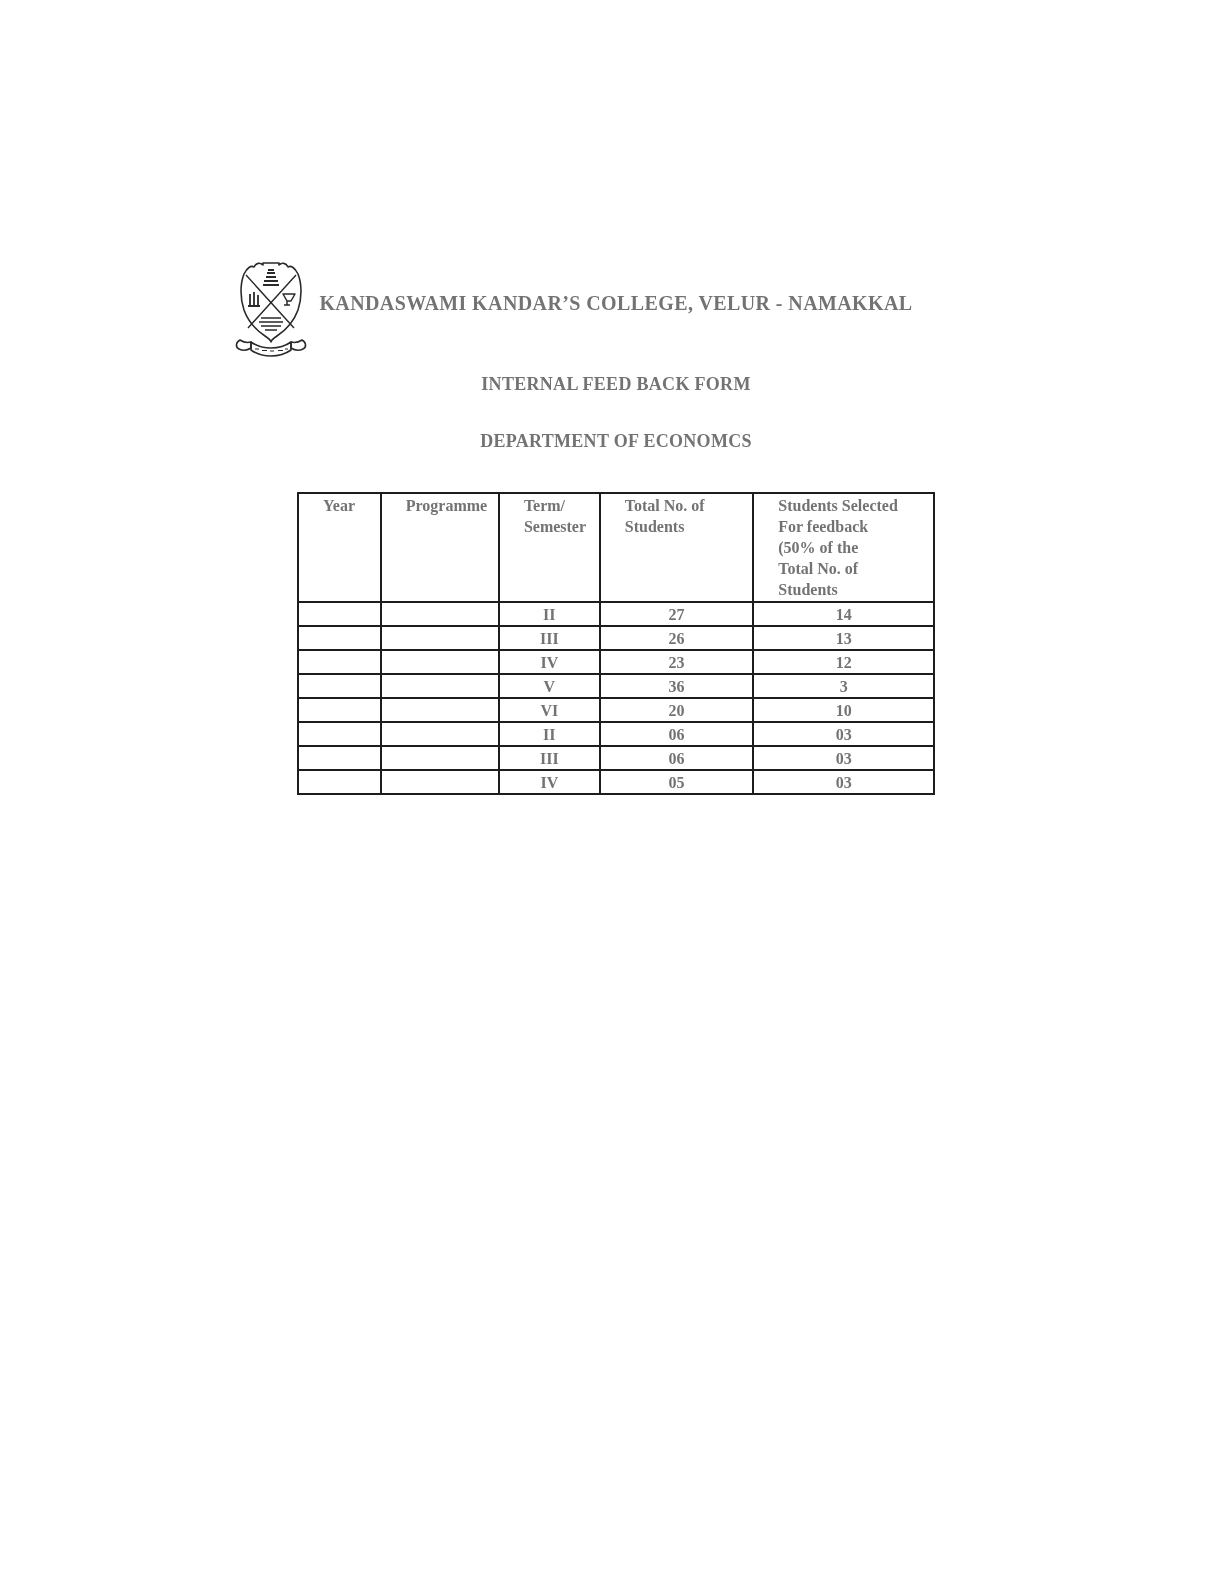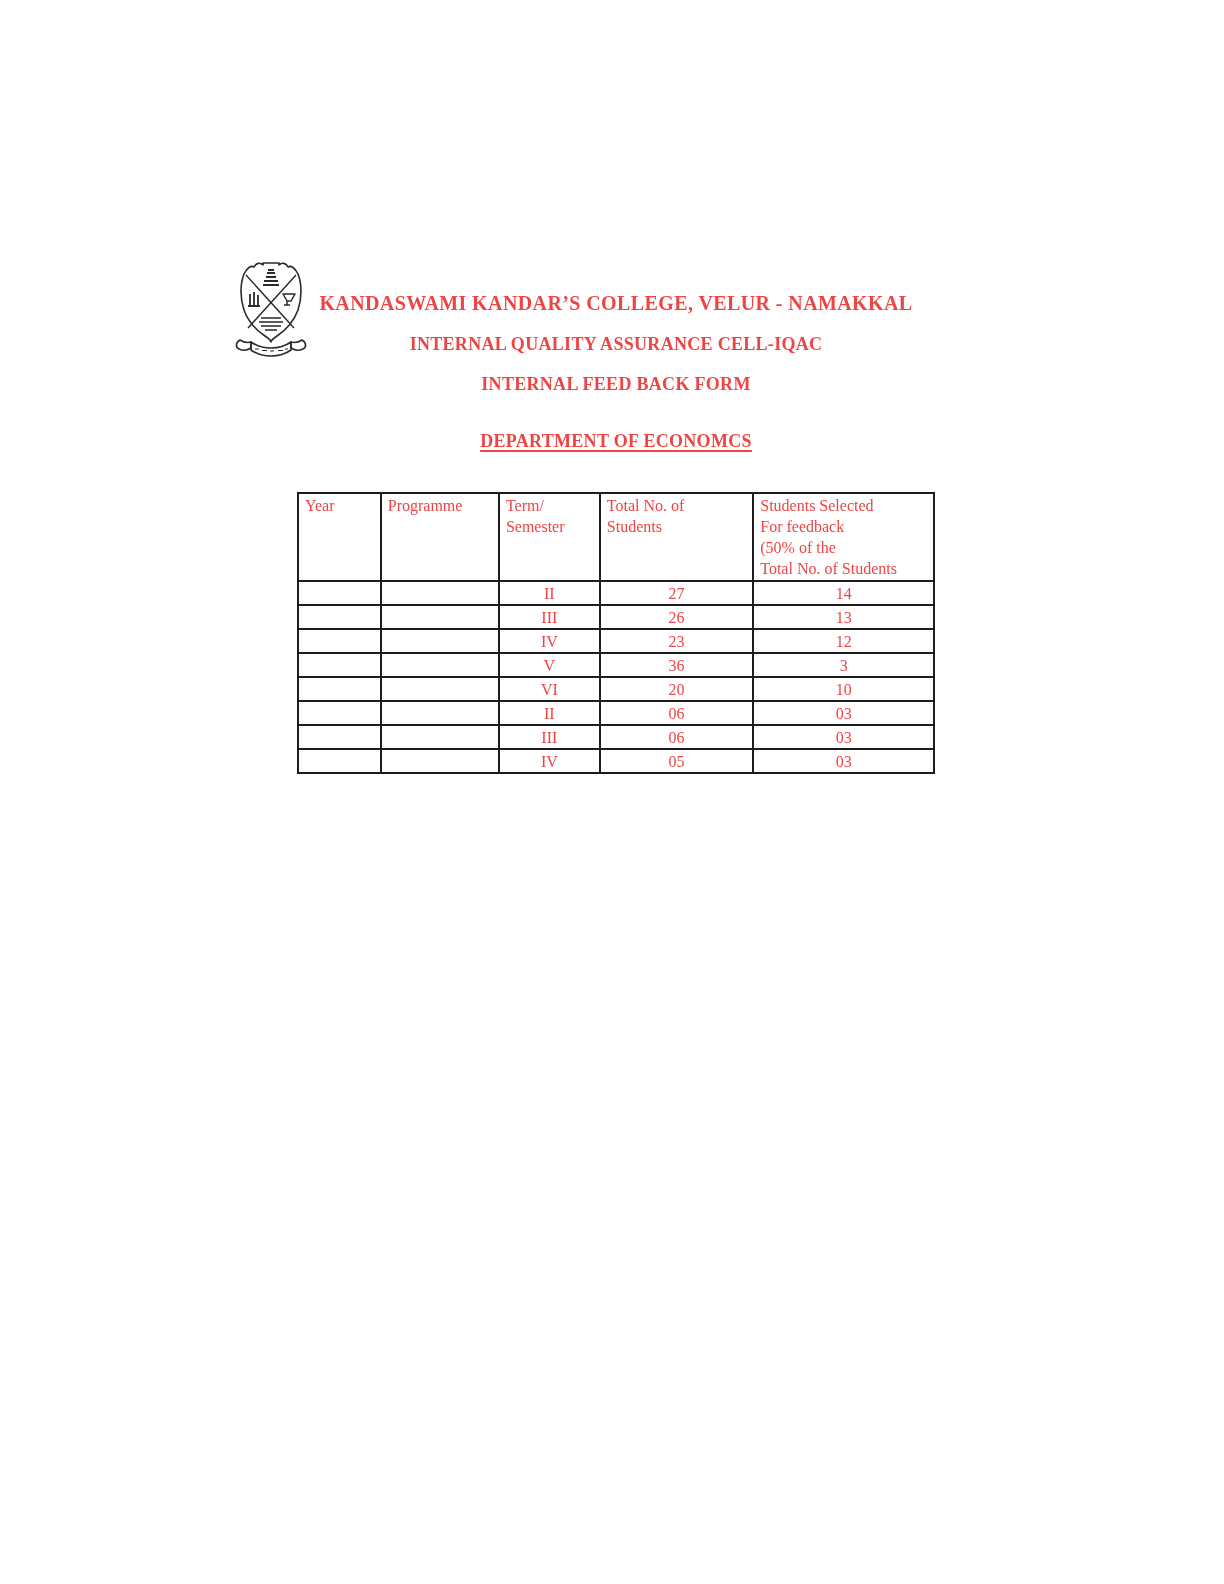--- a/index.html
+++ b/index.html
@@ -2,21 +2,21 @@
 <html><head>
 <meta charset="utf-8">
 <style>
   html, body { margin: 0; padding: 0; background: #ffffff; }
   .page {
     position: relative;
     width: 1120px;
     height: 1584px;
     background: #ffffff;
     font-family: "Liberation Serif", serif;
-    color: #ef4444;
+    color: #737373;
     overflow: hidden;
   }
   .logo {
     position: absolute;
     left: 228px;
     top: 258px;
     width: 86px;
     height: 102px;
   }
   .logo svg { width: 100%; height: 100%; }
@@ -26,37 +26,36 @@
     width: 638px;
     text-align: center;
     font-weight: bold;
     white-space: nowrap;
   }
   .h-college { top: 292px; font-size: 20px; letter-spacing: 0.4px; }
   .h-iqac    { top: 334px; font-size: 18px; letter-spacing: 0.3px; }
   .h-form    { top: 374px; font-size: 18px; letter-spacing: 0.3px; }
   .h-dept    {
     top: 431px; font-size: 18px; letter-spacing: 0.3px;
-    text-decoration: underline;
     text-decoration-thickness: 2px;
     text-underline-offset: 3px;
   }
   table.feedback-table {
     position: absolute;
     left: 297px;
     top: 492px;
     width: 638px;
     border-collapse: collapse;
     table-layout: fixed;
     font-size: 16px;
   }
   .feedback-table th, .feedback-table td {
     border: 2px solid #1d1d1d;
-    font-weight: normal;
-    padding: 1px 6px;
+    font-weight: bold;
+    padding: 1px 24px;
     overflow: hidden;
   }
   .feedback-table th {
     text-align: left;
     vertical-align: top;
     white-space: pre-line;
     line-height: 21px;
     height: 84px;
   }
   .feedback-table td {
@@ -92,21 +91,20 @@
 
       <path d="M12,82 C8,84 7,89 11,91 C15,93 20,92 23,90 L23,84 C19,85 15,84 12,82 Z"></path>
       <path d="M74,82 C78,84 79,89 75,91 C71,93 66,92 63,90 L63,84 C67,85 71,84 74,82 Z"></path>
       <path d="M23,84 C30,89 37,90 43,90 C49,90 56,89 63,84 L63,92 C56,97 49,98 43,98 C37,98 30,97 23,92 Z"></path>
 
       <path d="M27,91 h4 M34,92.5 h5 M42,93 h4 M50,92.5 h5 M57,91 h3" stroke-width="1.2"></path>
     </svg>
   </div>
 
   <div class="heading-line h-college">KANDASWAMI KANDAR’S COLLEGE, VELUR - NAMAKKAL</div>
-  <div class="heading-line h-iqac">INTERNAL QUALITY ASSURANCE CELL-IQAC</div>
   <div class="heading-line h-form">INTERNAL FEED BACK FORM</div>
   <div class="heading-line h-dept">DEPARTMENT OF ECONOMCS</div>
 
   <table class="feedback-table">
     <colgroup>
       <col class="col-year">
         <col class="col-prog">
         <col class="col-term">
         <col class="col-total">
         <col class="col-sel">

